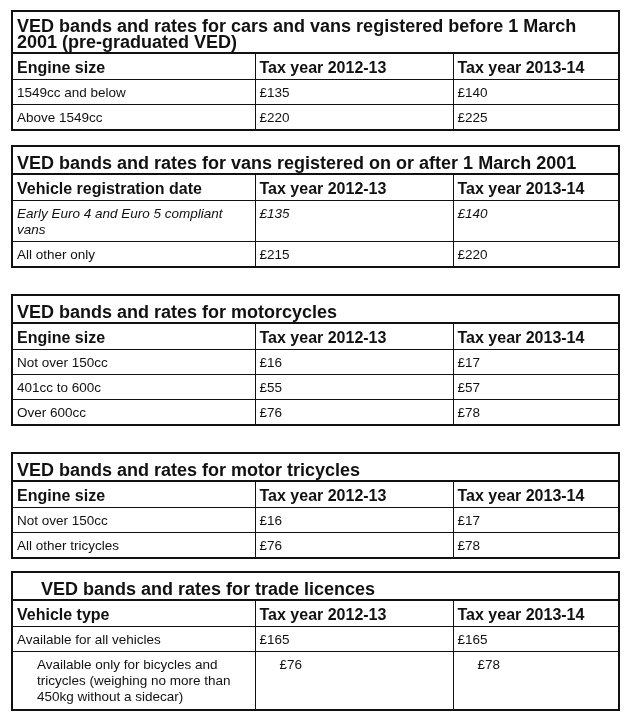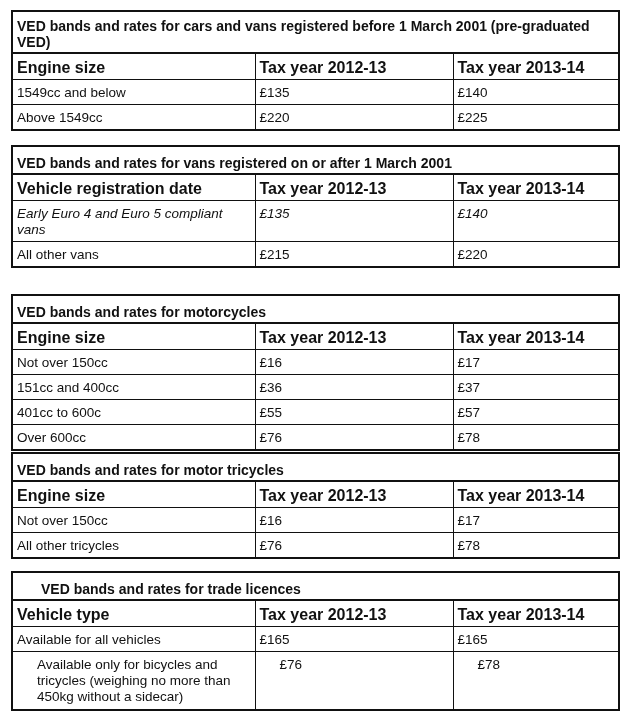--- a/index.html
+++ b/index.html
@@ -29,21 +29,21 @@
     .ved-table col.c3 { width: 166px; }
     .ved-table td, .ved-table th {
       border: 1.5px solid #111111;
       padding: 0 4px;
       vertical-align: top;
       text-align: left;
       line-height: 16px;
     }
     .ved-table .title-row th {
       font-weight: bold;
-      font-size: 14px;
+      font-size: 18px;
       padding-top: 8px;
       padding-bottom: 2px;
       border-bottom: 2px solid #111111;
       border-radius: 6px;
     }
     .ved-table .head-row th {
       font-weight: bold;
       font-size: 16px;
       padding-top: 6px;
       height: 19px;
@@ -111,21 +111,21 @@
     <th>Vehicle registration date</th>
     <th>Tax year 2012-13</th>
     <th>Tax year 2013-14</th>
   </tr>
   <tr class="data-row tall">
     <td>Early Euro 4 and Euro 5 compliant vans</td>
     <td>£135</td>
     <td>£140</td>
   </tr>
   <tr class="data-row">
-    <td>All other vans</td>
+    <td>All other only</td>
     <td>£215</td>
     <td>£220</td>
   </tr>
 </tbody>
   </table>
 
 <table class="ved-table" id="t3">
   <colgroup>
       <col class="c1">
       <col class="c2">
@@ -137,25 +137,20 @@
   </tr>
   <tr class="head-row">
     <th>Engine size</th>
     <th>Tax year 2012-13</th>
     <th>Tax year 2013-14</th>
   </tr>
   <tr class="data-row">
     <td>Not over 150cc</td>
     <td>£16</td>
     <td>£17</td>
-  </tr>
-  <tr class="data-row">
-    <td>151cc and 400cc</td>
-    <td>£36</td>
-    <td>£37</td>
   </tr>
   <tr class="data-row">
     <td>401cc to 600c</td>
     <td>£55</td>
     <td>£57</td>
   </tr>
   <tr class="data-row">
     <td>Over 600cc</td>
     <td>£76</td>
     <td>£78</td>

